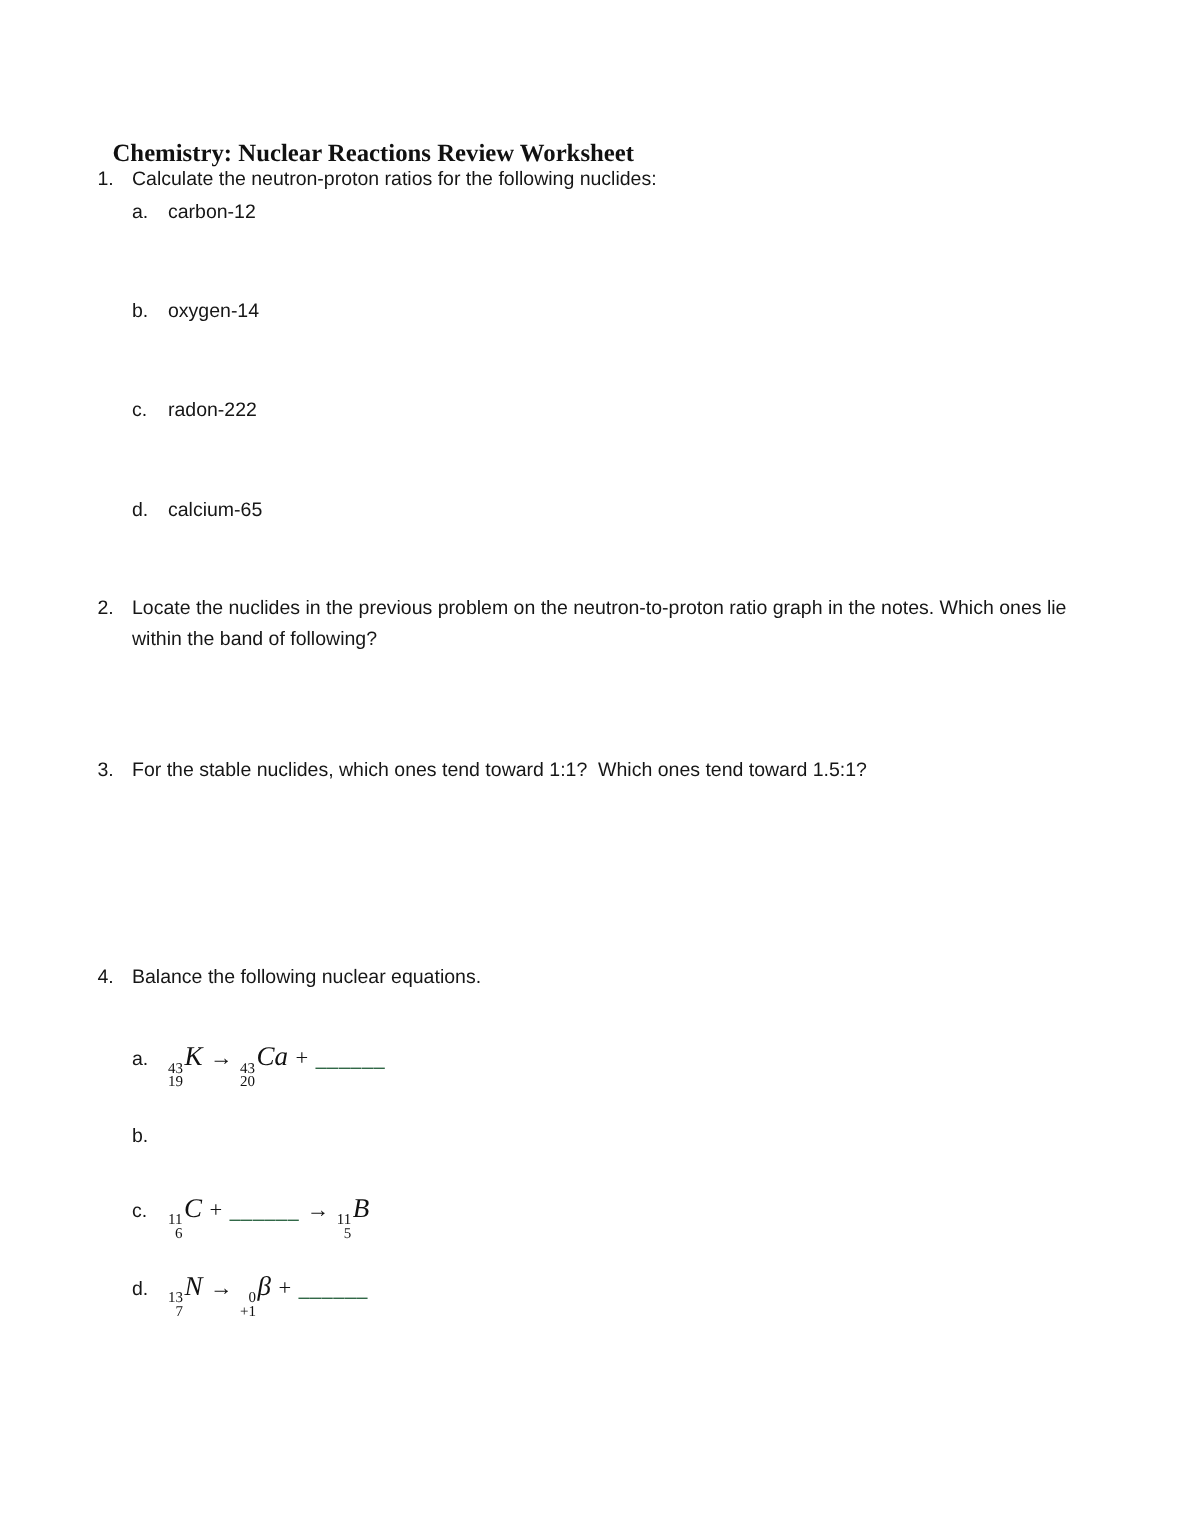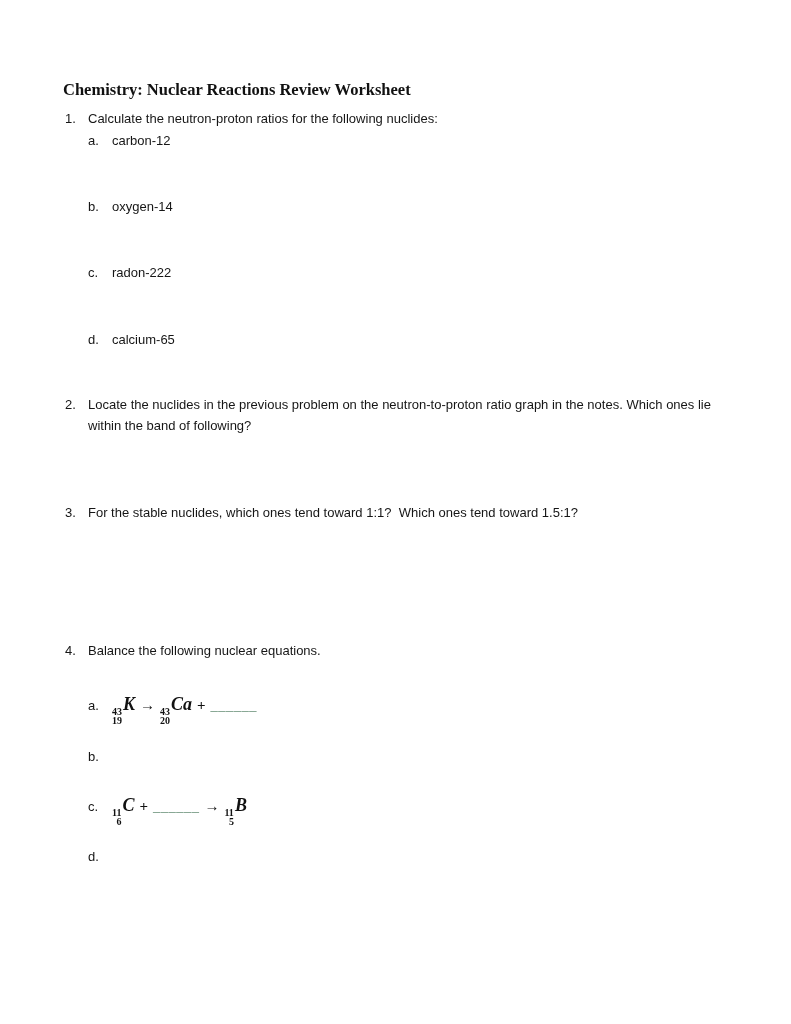--- a/index.html
+++ b/index.html
@@ -9,21 +9,21 @@
     height: 1024px;
     background: #ffffff;
     font-family: "Liberation Sans", sans-serif;
     color: #161616;
     overflow: hidden;
   }
   .title {
     position: absolute;
     left: 63px;
     top: 80px;
-    margin: 0;
+    margin: 12px;
     font-family: "Liberation Serif", serif;
     font-weight: bold;
     font-size: 16.5px;
     line-height: 20px;
     color: #111;
     white-space: nowrap;
   }
   .qrow {
     position: absolute;
     left: 65px;
@@ -45,21 +45,21 @@
   .sletter { flex: none; width: 24px; }
   .eqrow {
     position: absolute;
     left: 88px;
     display: flex;
     align-items: baseline;
     font-size: 13px;
     line-height: 24px;
   }
   .eqletter { flex: none; width: 24px; }
-  .formula { white-space: nowrap; font-weight: bold; }
+  .formula { white-space: nowrap; }
   .nuclide { white-space: nowrap; }
   .ss {
     display: inline-flex;
     flex-direction: column;
     align-items: flex-end;
     font-family: "Liberation Serif", serif;
     font-size: 10px;
     line-height: 9px;
     vertical-align: -5px;
     color: #111;
@@ -152,15 +152,22 @@
             <span class="sup">11</span>
             <span class="sub">6</span>
           </span><span class="sym">C</span></span><span class="op">+</span><span class="blank">______</span><span class="op">→</span><span class="nuclide"><span class="ss">
             <span class="sup">11</span>
             <span class="sub">5</span>
           </span><span class="sym">B</span></span></span>
   </div>
 
   <div class="eqrow" style="top:845px">
     <span class="eqletter">d.</span>
+    <span class="formula"><span class="nuclide"><span class="ss">
+            <span class="sup">13</span>
+            <span class="sub">7</span>
+          </span><span class="sym">N</span></span><span class="op">→</span><span class="nuclide"><span class="ss">
+            <span class="sup">0</span>
+            <span class="sub">+1</span>
+          </span><span class="sym">β</span></span><span class="op">+</span><span class="blank">______</span></span>
   </div>
 
 </div>
 
 </body></html>

